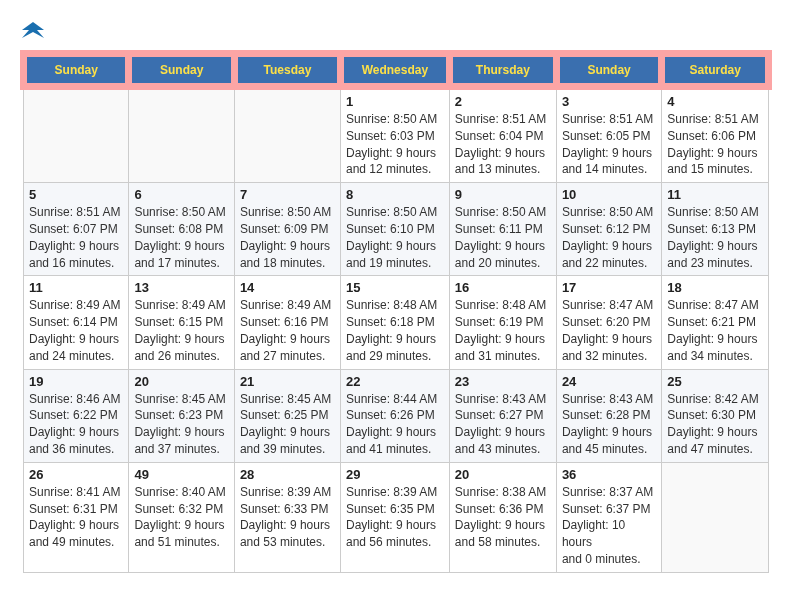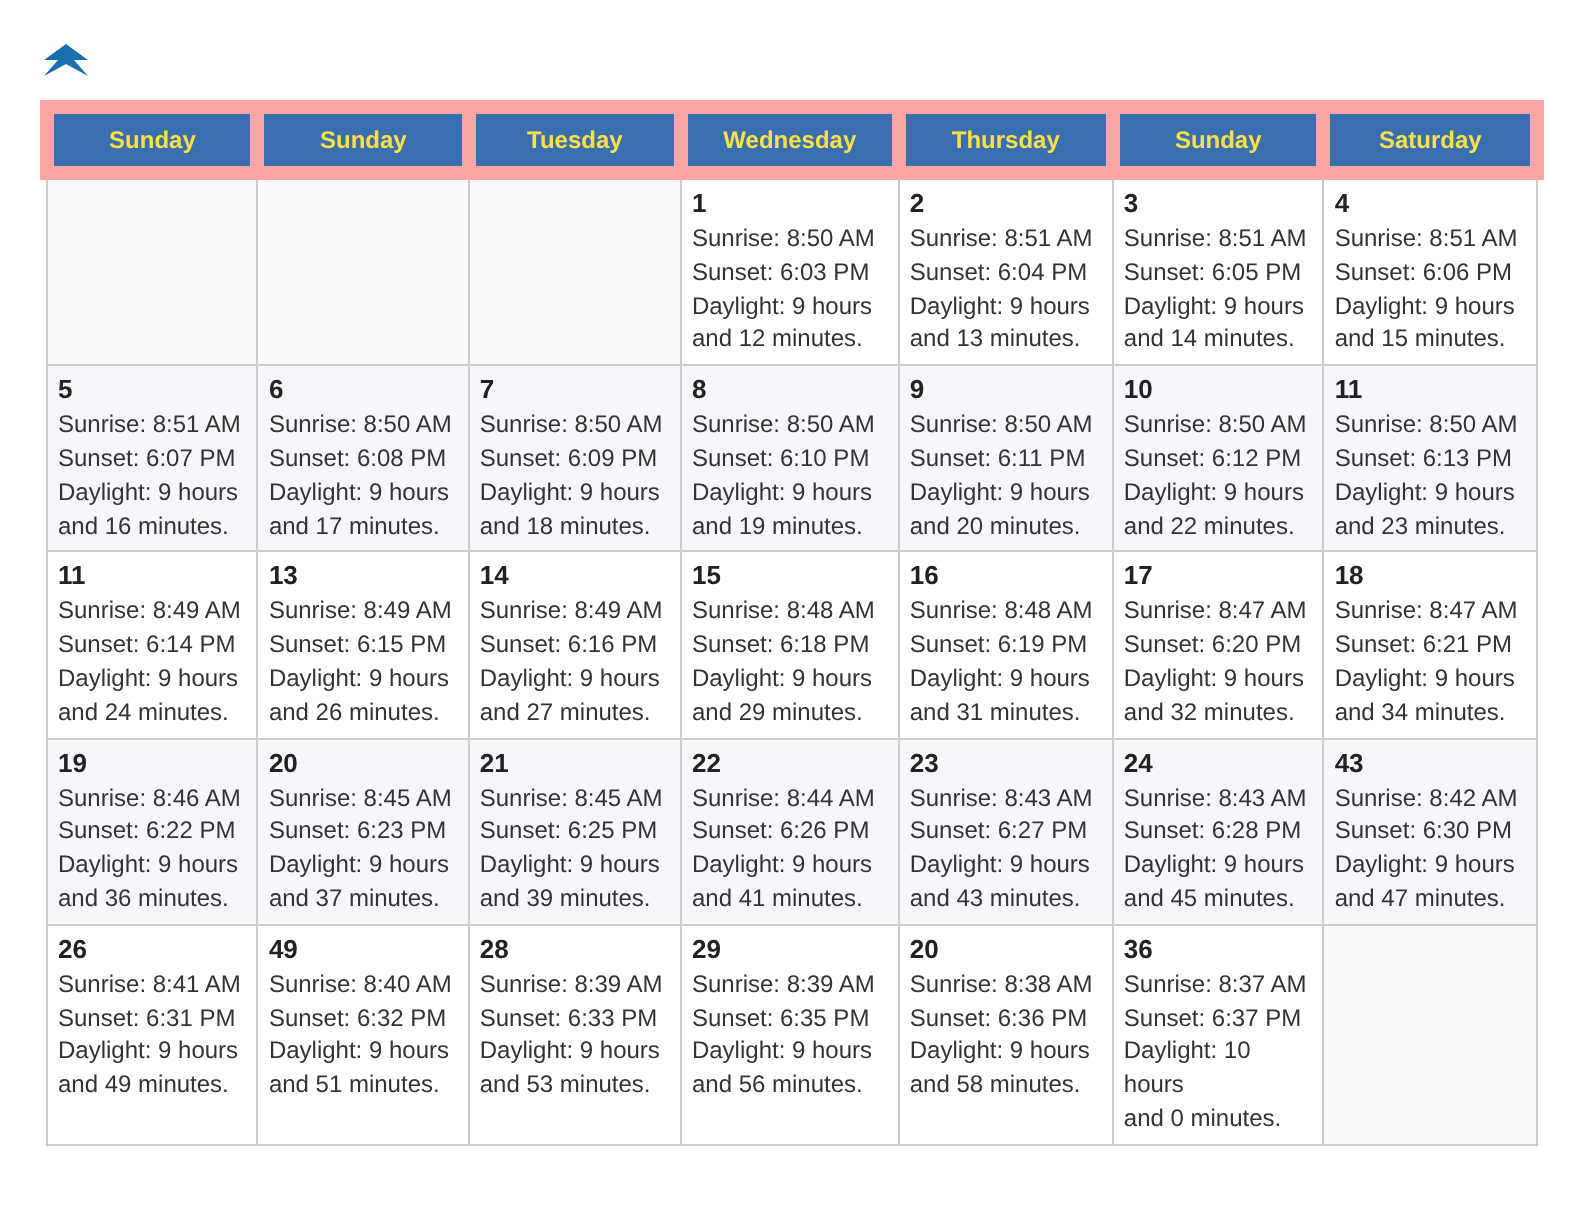--- a/index.html
+++ b/index.html
@@ -229,21 +229,21 @@
           </td>
           <td>
             <span class="day-num">23</span>
             <div class="day-detail">Sunrise: 8:43 AM<br>Sunset: 6:27 PM<br>Daylight: 9 hours<br>and 43 minutes.</div>
           </td>
           <td>
             <span class="day-num">24</span>
             <div class="day-detail">Sunrise: 8:43 AM<br>Sunset: 6:28 PM<br>Daylight: 9 hours<br>and 45 minutes.</div>
           </td>
           <td>
-            <span class="day-num">43</span>
+            <span class="day-num">25</span>
             <div class="day-detail">Sunrise: 8:42 AM<br>Sunset: 6:30 PM<br>Daylight: 9 hours<br>and 47 minutes.</div>
           </td>
         </tr>
         <tr>
           <td>
             <span class="day-num">26</span>
             <div class="day-detail">Sunrise: 8:41 AM<br>Sunset: 6:31 PM<br>Daylight: 9 hours<br>and 49 minutes.</div>
           </td>
           <td>
             <span class="day-num">49</span>

